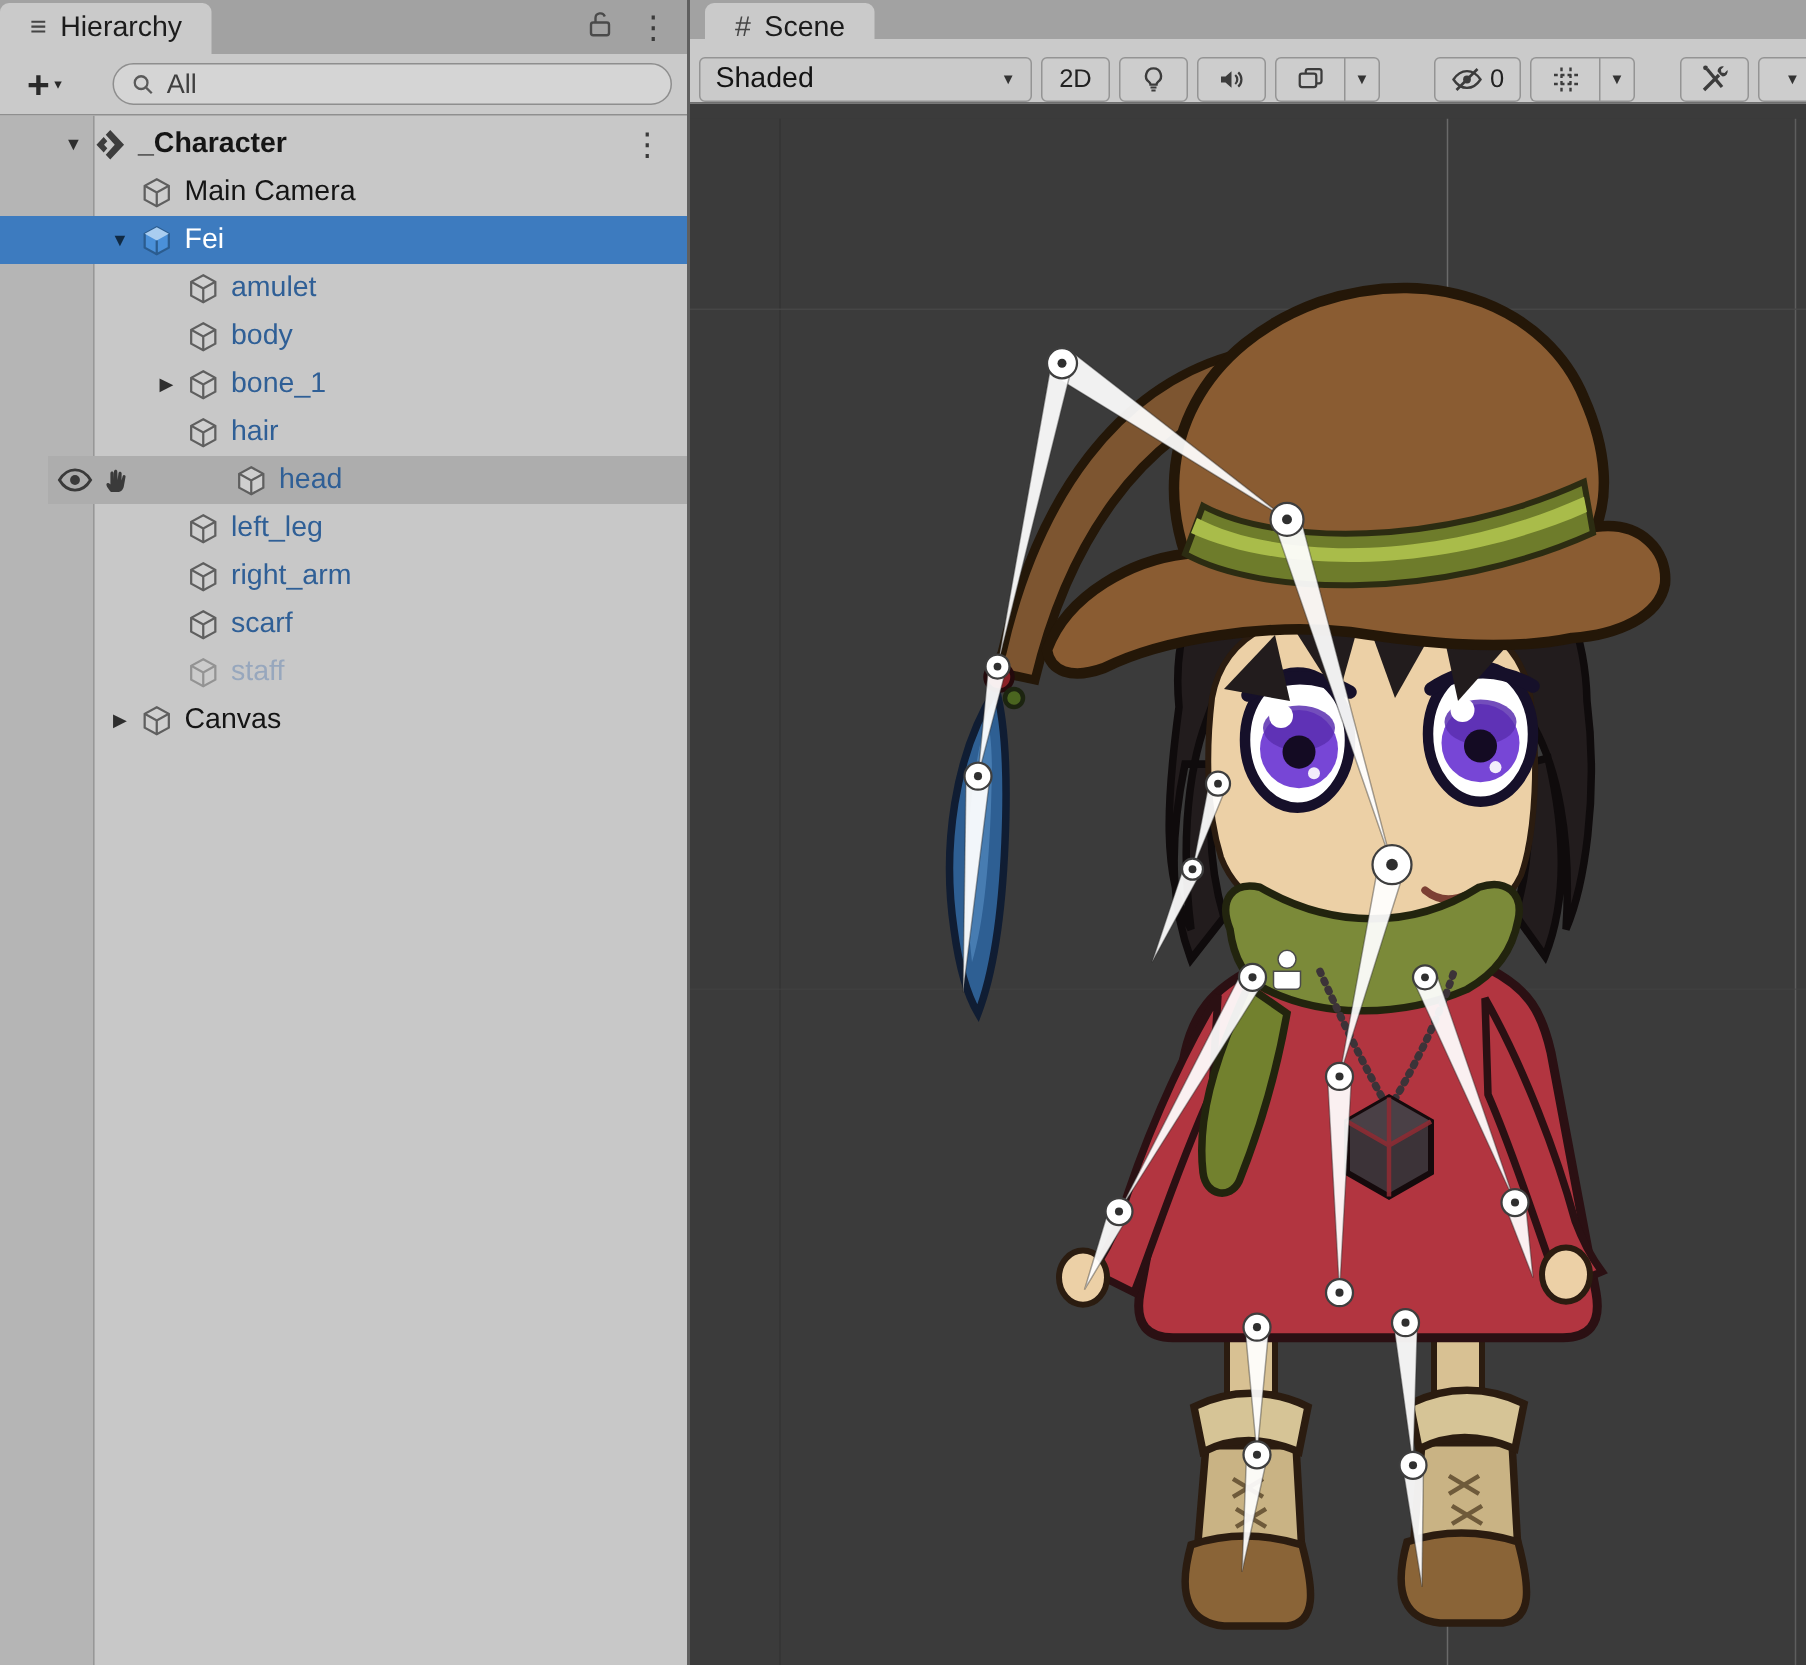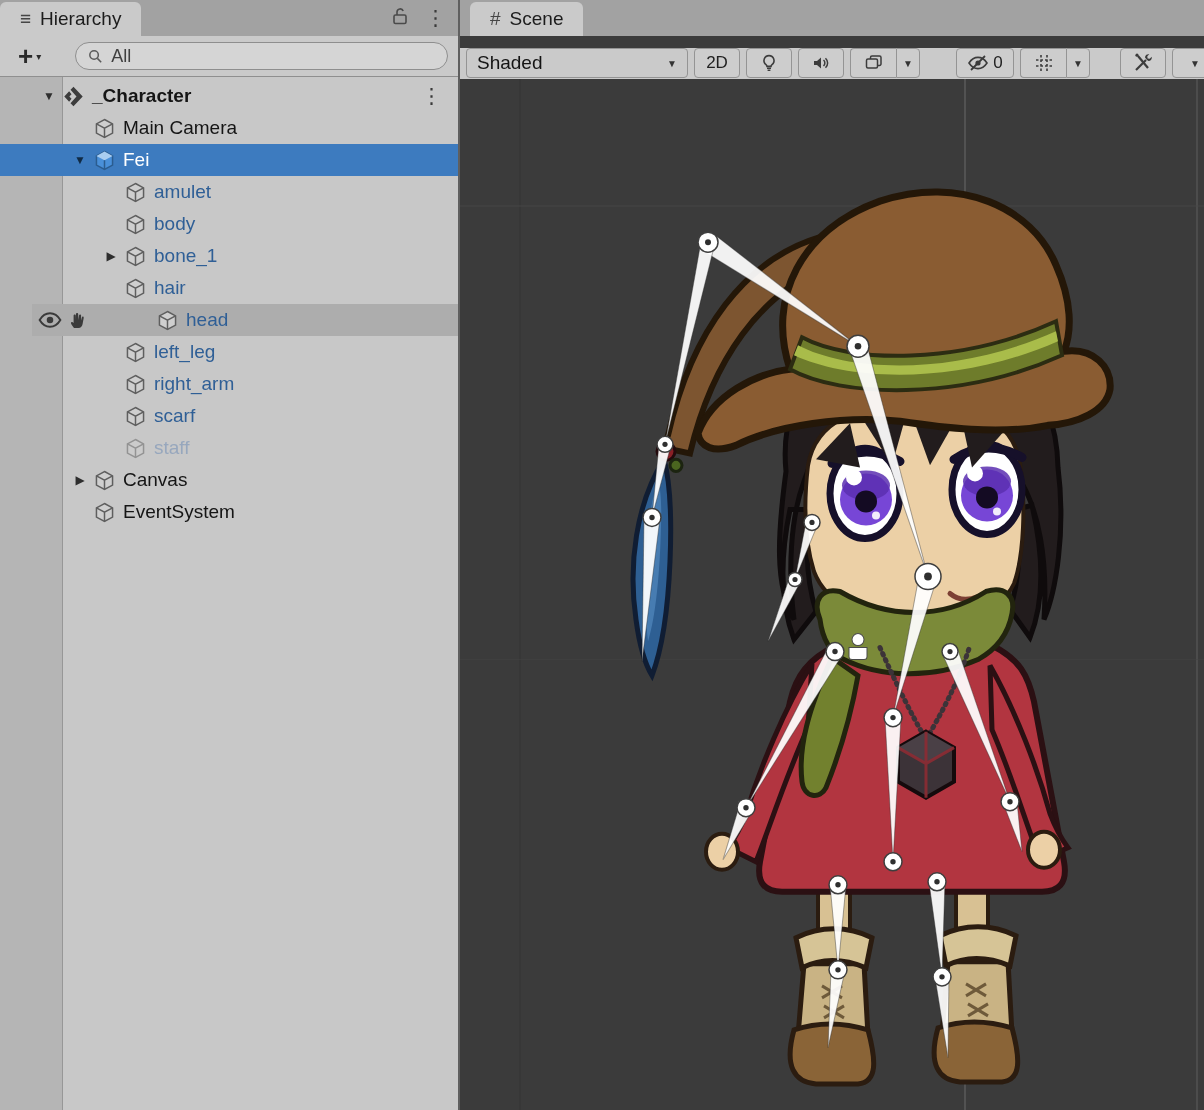--- a/index.html
+++ b/index.html
@@ -44,22 +44,22 @@
   .gicon{position:absolute;top:6px;width:24px;height:20px;}
   .gicon svg{width:100%;height:100%;}
   .gicon.g1{left:6px;} .gicon.g2{left:34px;}
 
   
   #divider{position:absolute;left:458px;top:0;width:2px;height:1110px;background:#5f5f5f;}
 
   
   #scene-panel{position:absolute;left:460px;top:0;right:0;bottom:0;overflow:hidden;background:#3b3b3b;}
   #scene-panel .tabstrip{padding-left:10px;}
-  .s-toolbar{position:absolute;top:48px;left:0;right:0;height:43px;background:#cacaca;
-    border-bottom:1px solid #6f6f6f;display:flex;align-items:flex-start;padding:0 6px;gap:6px;box-sizing:border-box;}
+  .s-toolbar{position:absolute;top:26px;left:0;right:0;height:43px;background:#cacaca;
+    border-bottom:1px solid #6f6f6f;display:flex;align-items:flex-end;padding:0 6px;gap:6px;box-sizing:border-box;}
   .shadedd{width:222px;height:30px;border:1px solid #949494;border-radius:4px;background:#cacaca;
     display:flex;align-items:center;justify-content:space-between;padding:0 10px;font-size:19px;color:#141414;flex:none;box-sizing:border-box;}
   .tbtn{height:30px;min-width:46px;border:1px solid #949494;background:#cdcdcd;border-radius:4px;
     display:flex;align-items:center;justify-content:center;gap:4px;font-size:17px;color:#222;
     padding:0 6px;box-sizing:border-box;flex:none;}
   .tgroup{display:flex;flex:none;}
   .tgroup .tbtn.main{border-radius:4px 0 0 4px;border-right:none;}
   .tgroup .tbtn.arrow{border-radius:0 4px 4px 0;min-width:24px;padding:0 4px;}
   .sp36{width:24px;flex:none;} .sp30{width:18px;flex:none;}
   .tbtn svg{display:block;}
@@ -239,30 +239,20 @@
           </div>
           <div class="trow">
             <span class="fold" style="margin-left: 67px;">▶</span>
             <span class="oicon">
               <svg viewBox="0 0 20 20">
                 <path d="M10 2.2 17 6v8l-7 3.8L3 14V6z" fill="#cfcfcf" stroke="#5f5f5f" stroke-width="1.3"></path>
                 <path d="M3 6l7 3.8L17 6M10 9.8v8" fill="none" stroke="#5f5f5f" stroke-width="1.3"></path>
               </svg>
             </span>
             <span class="lbl">Canvas</span>
-          </div>
-          <div class="trow">
-            <span class="fold" style="margin-left: 67px;"></span>
-            <span class="oicon">
-              <svg viewBox="0 0 20 20">
-                <path d="M10 2.2 17 6v8l-7 3.8L3 14V6z" fill="#cfcfcf" stroke="#5f5f5f" stroke-width="1.3"></path>
-                <path d="M3 6l7 3.8L17 6M10 9.8v8" fill="none" stroke="#5f5f5f" stroke-width="1.3"></path>
-              </svg>
-            </span>
-            <span class="lbl">EventSystem</span>
           </div>
         </div>
     </div>
   </aside>
 
   <div id="divider"></div>
 
   <section id="scene-panel">
     <div class="tabstrip">
       <div class="tab">

